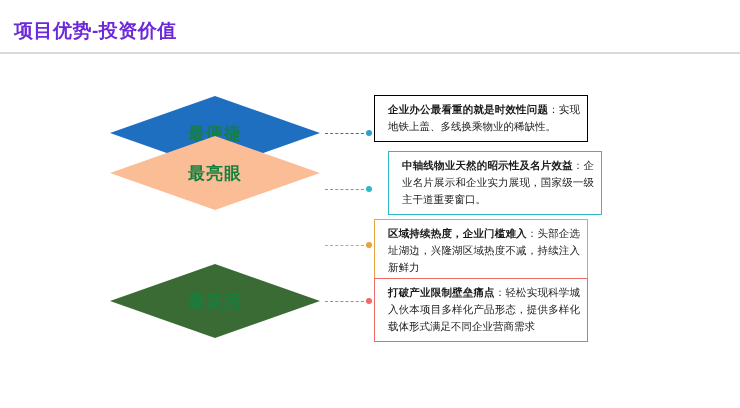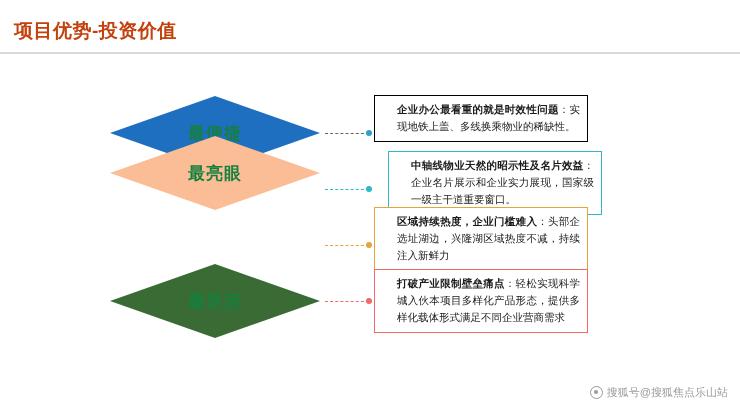--- a/index.html
+++ b/index.html
@@ -20,21 +20,21 @@
     width: 740px;
     height: 408px;
     background: #ffffff;
   }
   .title {
     position: absolute;
     left: 14px;
     top: 18px;
     font-size: 19px;
     font-weight: bold;
-    color: #c2410c;
+    color: #6d28d9;
     letter-spacing: 0.5px;
   }
   .title-underline {
     position: absolute;
     left: 0px;
     top: 52px;
     width: 740px;
     height: 2px;
     background: #d9d9d9;
   }
@@ -69,34 +69,34 @@
   .d1 { top: 96px; left: 110px; }
   .d2 { top: 136px; left: 110px; text-decoration: underline; }
   .d3 { top: 208px; left: 110px; }
   .d4 { top: 264px; left: 110px; }
 
   
   .callout {
     position: absolute;
     border: 1px solid #000;
     background: #ffffff;
-    padding: 5px 7px 6px 22px;
+    padding: 5px 7px 6px 13px;
     box-sizing: border-box;
     font-size: 10.5px;
     line-height: 17px;
     color: #1a1a1a;
     text-align: justify;
   }
   .callout b {
     font-weight: bold;
   }
   .c1 { left: 374px; top: 95px;  width: 214px; }
   .c2 { left: 388px; top: 151px; width: 214px; }
   .c3 { left: 374px; top: 207px; width: 214px; }
-  .c4 { left: 374px; top: 269px; width: 214px; }
+  .c4 { left: 374px; top: 278px; width: 214px; }
 
   
   .conn {
     position: absolute;
     height: 0;
     border-top: 1px dashed #888;
   }
   .conn-dot {
     position: absolute;
     width: 6px;
@@ -168,26 +168,22 @@
   <div class="conn-dot" style="left:366px; top:298px; background:#f06a6a;"></div>
 
   <div class="callout c1" style="border-color:#000000;">
     <b>企业办公最看重的就是时效性问题</b><span>：实现地铁上盖、多线换乘物业的稀缺性。</span>
   </div>
 
   <div class="callout c2" style="border-color:#2fb8c8;">
     <b>中轴线物业天然的昭示性及名片效益</b><span>：企业名片展示和企业实力展现，国家级一级主干道重要窗口。</span>
   </div>
 
-  <div class="callout c3" style="border-color:#e8a33d;">
+  <div class="callout c3" style="border-color:#e8a33d;margin-top:12px;">
     <b>区域持续热度，企业门槛难入</b><span>：头部企选址湖边，兴隆湖区域热度不减，持续注入新鲜力</span>
   </div>
 
   <div class="callout c4" style="border-color:#f06a6a;">
     <b>打破产业限制壁垒痛点</b><span>：轻松实现科学城入伙本项目多样化产品形态，提供多样化载体形式满足不同企业营商需求</span>
   </div>
 
-  <div class="watermark">
-    <span class="wm-icon"></span>
-    <span>搜狐号@搜狐焦点乐山站</span>
-  </div>
 
 </div>
 
 </body></html>

